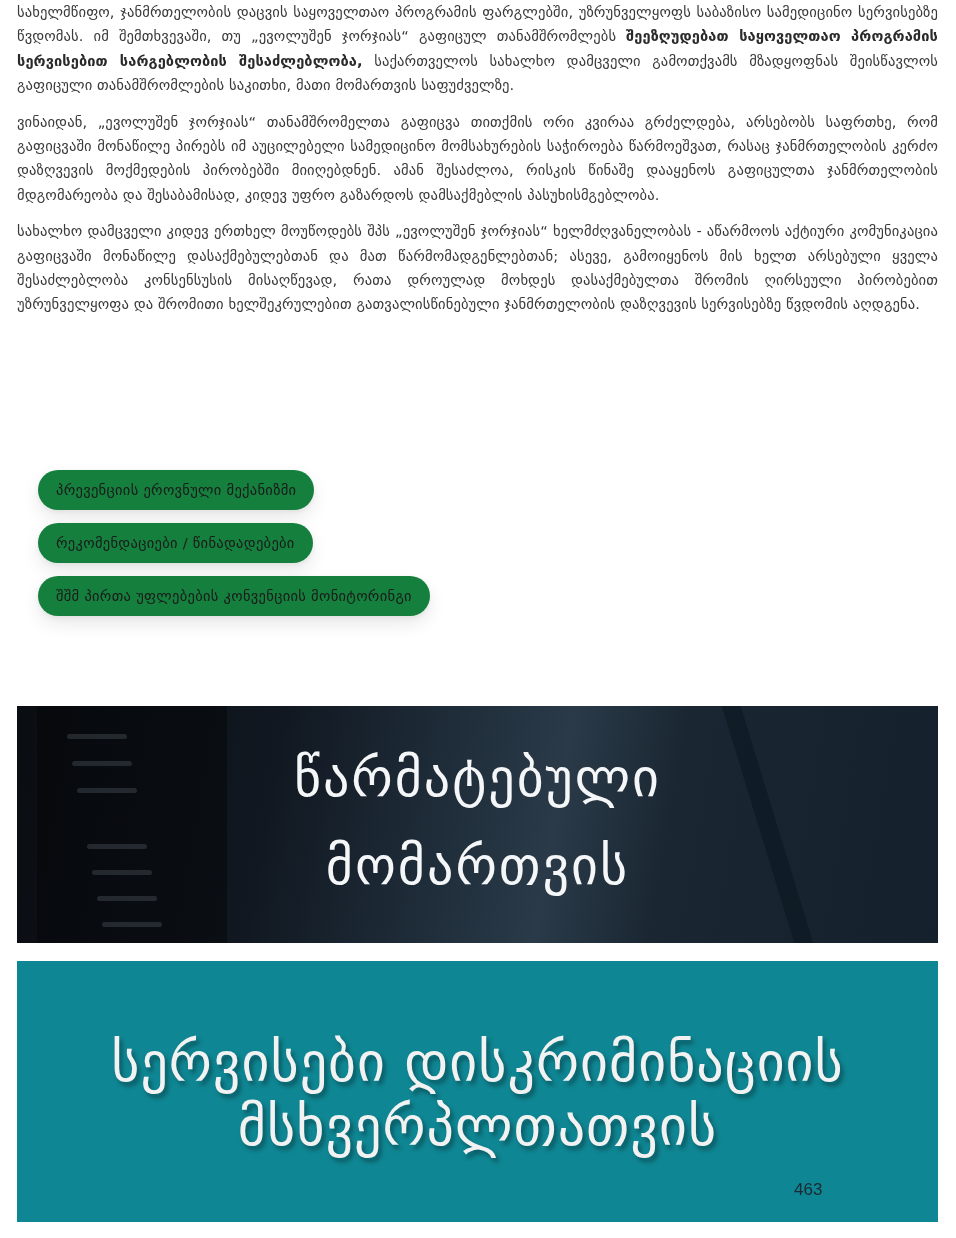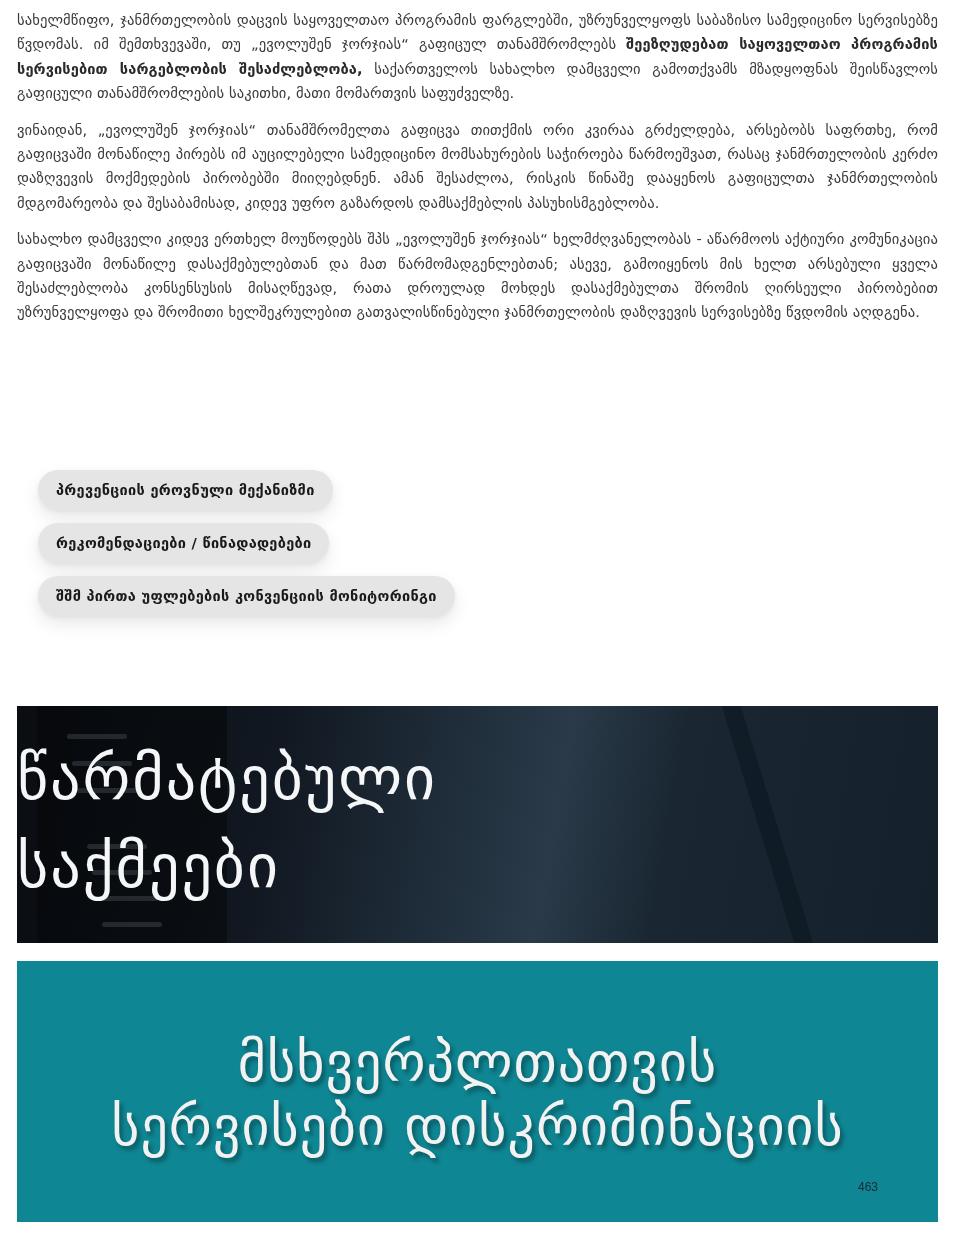--- a/index.html
+++ b/index.html
@@ -1,42 +1,42 @@
 <!DOCTYPE html>
 <html><head>
   <meta charset="utf-8">
   <style>
     html, body { margin: 0; padding: 0; background: #ffffff; }
     body { width: 956px; height: 1238px; position: relative; overflow: hidden; font-family: "DejaVu Sans", sans-serif; color: #3a3a3a; }
     .content { position: absolute; left: 17px; top: 0; width: 921px; }
     .para { font-size: 14.6px; line-height: 24.4px; text-align: justify; margin: 0 0 12px 0; letter-spacing: 0.1px; }
     .para b { font-weight: bold; color: #2a2a2a; }
     .btn-list { position: absolute; left: 38px; top: 470px; }
-    .pill { display: block; width: max-content; background: #e5e5e5; border-radius: 22px; padding: 0 18px; height: 40px; line-height: 40px;
+    .pill { display: block; width: max-content; background: #15803d; border-radius: 22px; padding: 0 18px; height: 40px; line-height: 40px;
             box-shadow: 0 8px 18px rgba(0,0,0,0.09), 0 2px 5px rgba(0,0,0,0.05); margin-bottom: 13px;
-            font-size: 14.5px; font-weight: bold; color: #1a1a1a; text-transform: uppercase; letter-spacing: 0.3px; }
+            font-size: 14.5px; font-weight: normal; color: #1a1a1a; text-transform: uppercase; letter-spacing: 0.3px; }
     .banner { position: absolute; left: 17px; width: 921px; overflow: hidden; }
     .banner-dark { top: 706px; height: 237px;
       background: linear-gradient(100deg, #0a0d12 0%, #111821 28%, #1f2d3a 46%, #2a3a48 58%, #1a2733 70%, #14212c 100%); }
     .banner-dark .stripe { position: absolute; top: -20px; width: 18px; height: 300px; background: rgba(10,20,30,0.55); transform: rotate(-17deg); }
     .banner-dark .panel { position: absolute; left: 20px; top: 0; width: 190px; height: 237px; background: rgba(0,0,0,0.35); }
     .banner-dark .ghost { position: absolute; width: 60px; height: 5px; background: rgba(160,175,190,0.18); border-radius: 3px; }
-    .banner-dark .title { position: absolute; left: 0; right: 0; top: 28px; text-align: left; color: #f4f6f8;
-      font-family: "DejaVu Sans", sans-serif; font-size: 60px; line-height: 88px; letter-spacing: 2px; font-weight: normal; }
+    .banner-dark .title { position: absolute; left: 0; right: 0; top: 28px; text-align: center; color: #f4f6f8;
+      font-family: "DejaVu Sans", sans-serif; font-size: 52px; line-height: 88px; letter-spacing: 2px; font-weight: normal; }
     .banner-teal { top: 961px; height: 261px; background: #0f8693; }
     .banner-teal .title { position: absolute; left: 0; right: 0; top: 70px; text-align: center; color: #f2f2f2;
       font-family: "DejaVu Sans", sans-serif; font-size: 54px; line-height: 64px; letter-spacing: 1px;
       text-shadow: 3px 4px 4px rgba(0,0,0,0.35); }
-    .page-number { position: absolute; left: 841px; top: 219px; font-family: "Liberation Sans", sans-serif; font-size: 12px; color: #1a2a30; }
+    .page-number { position: absolute; left: 777px; top: 219px; font-family: "Liberation Sans", sans-serif; font-size: 17px; color: #1a2a30; }
   </style>
 </head>
 <body>
 
 <div class="content">
-  <p class="para" style="margin-top:0px; padding-top:8px;">
+  <p class="para" style="margin-top:0px; padding-top:0px;">
     <span>სახელმწიფო, ჯანმრთელობის დაცვის საყოველთაო პროგრამის ფარგლებში, უზრუნველყოფს საბაზისო სამედიცინო სერვისებზე წვდომას. იმ შემთხვევაში, თუ „ევოლუშენ ჯორჯიას“ გაფიცულ თანამშრომლებს </span><b>შეეზღუდებათ საყოველთაო პროგრამის სერვისებით სარგებლობის შესაძლებლობა,</b><span> საქართველოს სახალხო დამცველი გამოთქვამს მზადყოფნას შეისწავლოს გაფიცული თანამშრომლების საკითხი, მათი მომართვის საფუძველზე.</span>
   </p>
   <p class="para">ვინაიდან, „ევოლუშენ ჯორჯიას“ თანამშრომელთა გაფიცვა თითქმის ორი კვირაა გრძელდება, არსებობს საფრთხე, რომ გაფიცვაში მონაწილე პირებს იმ აუცილებელი სამედიცინო მომსახურების საჭიროება წარმოეშვათ, რასაც ჯანმრთელობის კერძო დაზღვევის მოქმედების პირობებში მიიღებდნენ. ამან შესაძლოა, რისკის წინაშე დააყენოს გაფიცულთა ჯანმრთელობის მდგომარეობა და შესაბამისად, კიდევ უფრო გაზარდოს დამსაქმებლის პასუხისმგებლობა.</p>
   <p class="para">სახალხო დამცველი კიდევ ერთხელ მოუწოდებს შპს „ევოლუშენ ჯორჯიას“ ხელმძღვანელობას - აწარმოოს აქტიური კომუნიკაცია გაფიცვაში მონაწილე დასაქმებულებთან და მათ წარმომადგენლებთან; ასევე, გამოიყენოს მის ხელთ არსებული ყველა შესაძლებლობა კონსენსუსის მისაღწევად, რათა დროულად მოხდეს დასაქმებულთა შრომის ღირსეული პირობებით უზრუნველყოფა და შრომითი ხელშეკრულებით გათვალისწინებული ჯანმრთელობის დაზღვევის სერვისებზე წვდომის აღდგენა.</p>
 </div>
 
 <div class="btn-list">
   <a class="pill">პრევენციის ეროვნული მექანიზმი</a>
   <a class="pill">რეკომენდაციები / წინადადებები</a>
   <a class="pill">შშმ პირთა უფლებების კონვენციის მონიტორინგი</a>
@@ -47,23 +47,23 @@
   <div class="ghost" style="left:50px; top:28px;"></div>
   <div class="ghost" style="left:55px; top:55px;"></div>
   <div class="ghost" style="left:60px; top:82px;"></div>
   <div class="ghost" style="left:70px; top:138px;"></div>
   <div class="ghost" style="left:75px; top:164px;"></div>
   <div class="ghost" style="left:80px; top:190px;"></div>
   <div class="ghost" style="left:85px; top:216px;"></div>
   <div class="stripe" style="left:745px;"></div>
   <div class="title">
     <div>წარმატებული</div>
-    <div>საქმეები</div>
+    <div>მომართვის</div>
   </div>
 </a>
 
 <a class="banner banner-teal">
   <div class="title">
+    <div>სერვისები დისკრიმინაციის</div>
     <div>მსხვერპლთათვის</div>
-    <div>სერვისები დისკრიმინაციის</div>
   </div>
   <span class="page-number">463</span>
 </a>
 
 </body></html>

